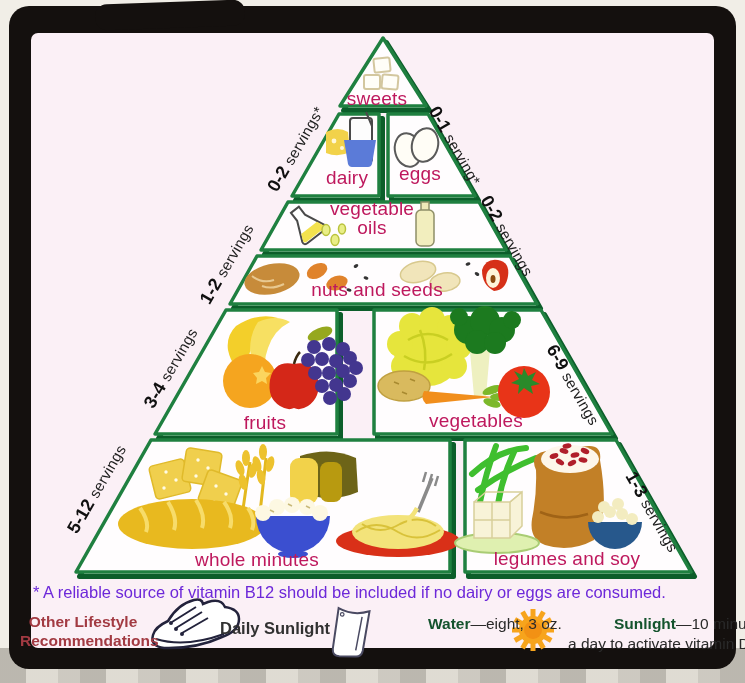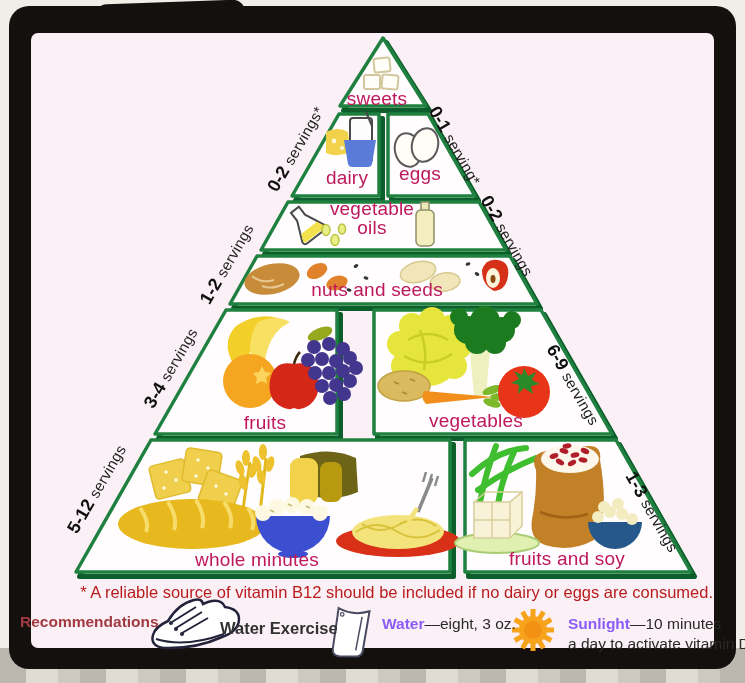--- a/index.html
+++ b/index.html
@@ -32,30 +32,30 @@
   }
   .group-label.two-line{text-align:center;line-height:1.0;}
   .serv{
     position:absolute;white-space:nowrap;display:flex;align-items:baseline;gap:5px;
   }
   .serv b{font-size:18px;font-weight:700;color:#101010;}
   .serv span{font-size:15px;color:#1d1d1d;letter-spacing:.3px;}
   .serv.left{transform:translate(-50%,-50%) rotate(-60deg);}
   .serv.right{transform:translate(-50%,-50%) rotate(60deg);}
   .footnote{
-    position:absolute;left:33px;top:583px;width:680px;text-align:right;
-    font-size:16.5px;color:#b91c1c;
+    position:absolute;left:33px;top:583px;width:680px;text-align:left;
+    font-size:16.5px;color:#6d28d9;
   }
   .life-heading{
     position:absolute;left:20px;top:613px;width:126px;text-align:center;
     font-size:15.5px;font-weight:700;color:#a23a42;line-height:1.2;
   }
   .rec-title{position:absolute;font-size:16.5px;font-weight:700;color:#313131;white-space:nowrap;}
   .rec-text{position:absolute;font-size:15.5px;color:#2a2a2a;line-height:1.3;white-space:nowrap;}
-  .rec-text b{font-weight:700;color:#8b5cf6;}
+  .rec-text b{font-weight:700;color:#14532d;margin-left:46px;}
 </style>
 </head>
 <body>
 
 <div class="scan-strip"></div>
 <div class="frame"></div>
 <div class="frame-bump"></div>
 <div class="panel"></div>
 
 <svg class="stage" width="745" height="683" viewBox="0 0 745 683">
@@ -346,21 +346,21 @@
 <div class="group-label" style="left:347px;top:178px;">dairy</div>
 <div class="group-label" style="left:420px;top:174px;">eggs</div>
 <div class="group-label two-line" style="left:372px;top:218px;">
   <div>vegetable</div>
   <div>oils</div>
 </div>
 <div class="group-label" style="left:377px;top:290px;text-align:right;">nuts and seeds</div>
 <div class="group-label" style="left:265px;top:423px;">fruits</div>
 <div class="group-label" style="left:476px;top:421px;">vegetables</div>
 <div class="group-label" style="left:257px;top:560px;">whole minutes</div>
-<div class="group-label" style="left:567px;top:559px;">fruits and soy</div>
+<div class="group-label" style="left:567px;top:559px;">legumes and soy</div>
 
 <div class="serv left" style="left:296px;top:149px;">
   <b>0-2</b>
   <span>servings*</span>
 </div>
 <div class="serv right" style="left:455px;top:146px;">
   <b>0-1</b>
   <span>serving*</span>
 </div>
 <div class="serv right" style="left:507px;top:236px;">
@@ -384,22 +384,23 @@
   <span>servings</span>
 </div>
 <div class="serv right" style="left:652px;top:512px;">
   <b>1-3</b>
   <span>servings</span>
 </div>
 
 <div class="footnote">* A reliable source of vitamin B12 should be included if no dairy or eggs are consumed.</div>
 
 <div class="life-heading">
+  <div>Other Lifestyle</div>
   <div>Recommendations</div>
 </div>
-<div class="rec-title" style="left:220px;top:619px;">Water Exercise</div>
+<div class="rec-title" style="left:220px;top:619px;">Daily Sunlight</div>
 <div class="rec-text" style="left:382px;top:614px;">
   <div><b>Water</b><span>—eight, 3 oz.</span></div>
 </div>
 <div class="rec-text" style="left:568px;top:614px;">
   <div><b>Sunlight</b><span>—10 minutes</span></div>
   <div>a day to activate vitamin D</div>
 </div>
 
 </body></html>

